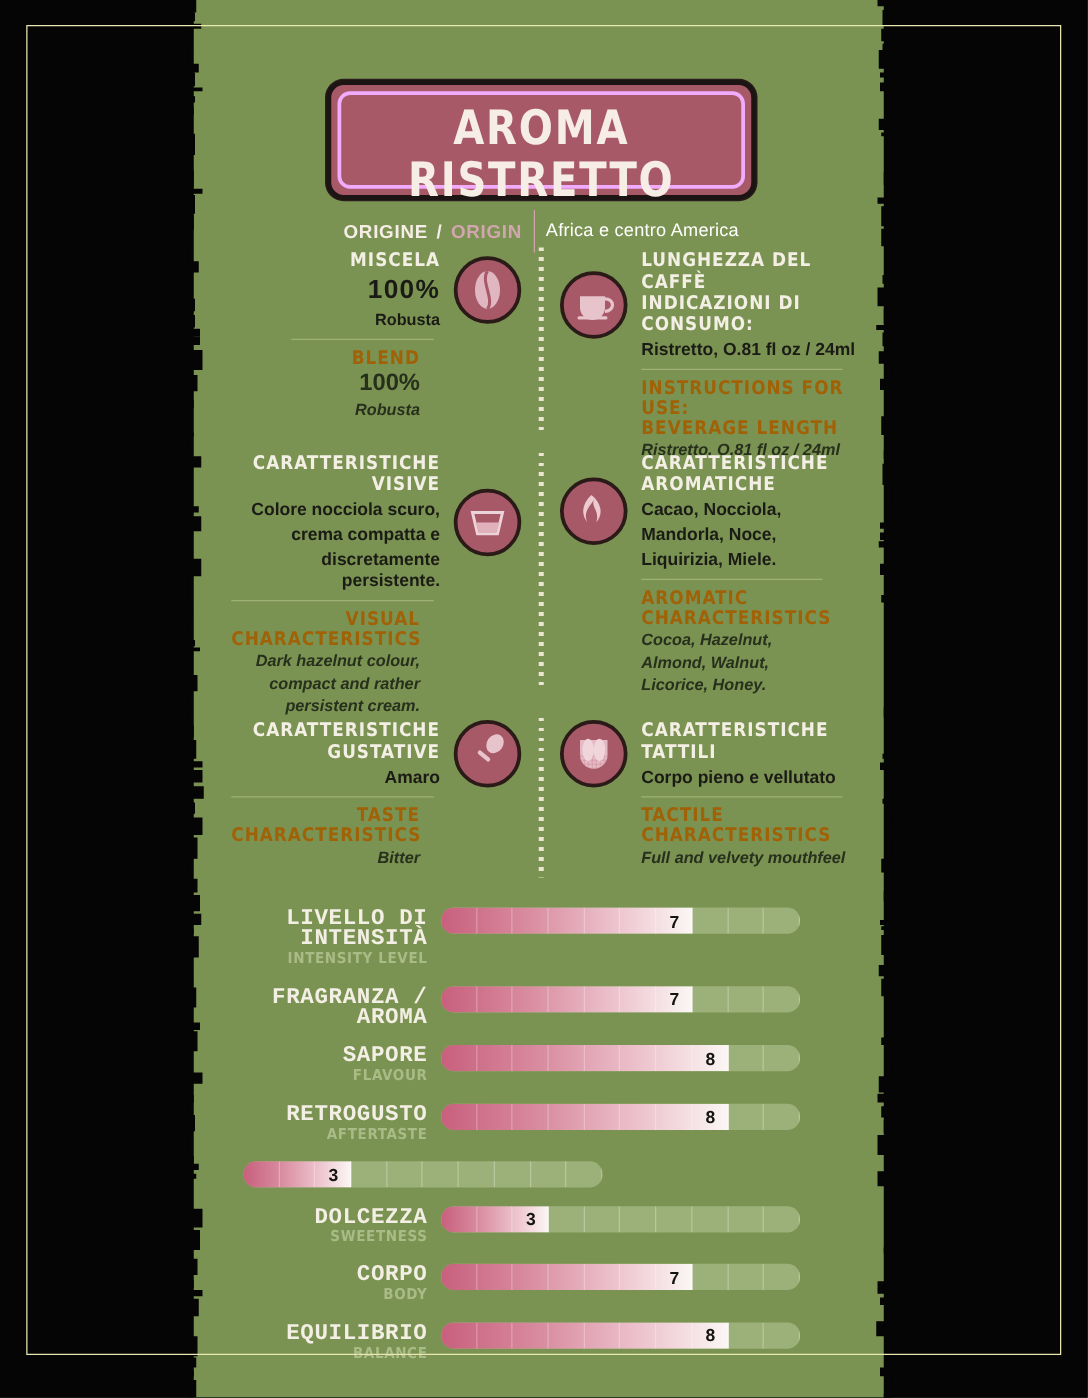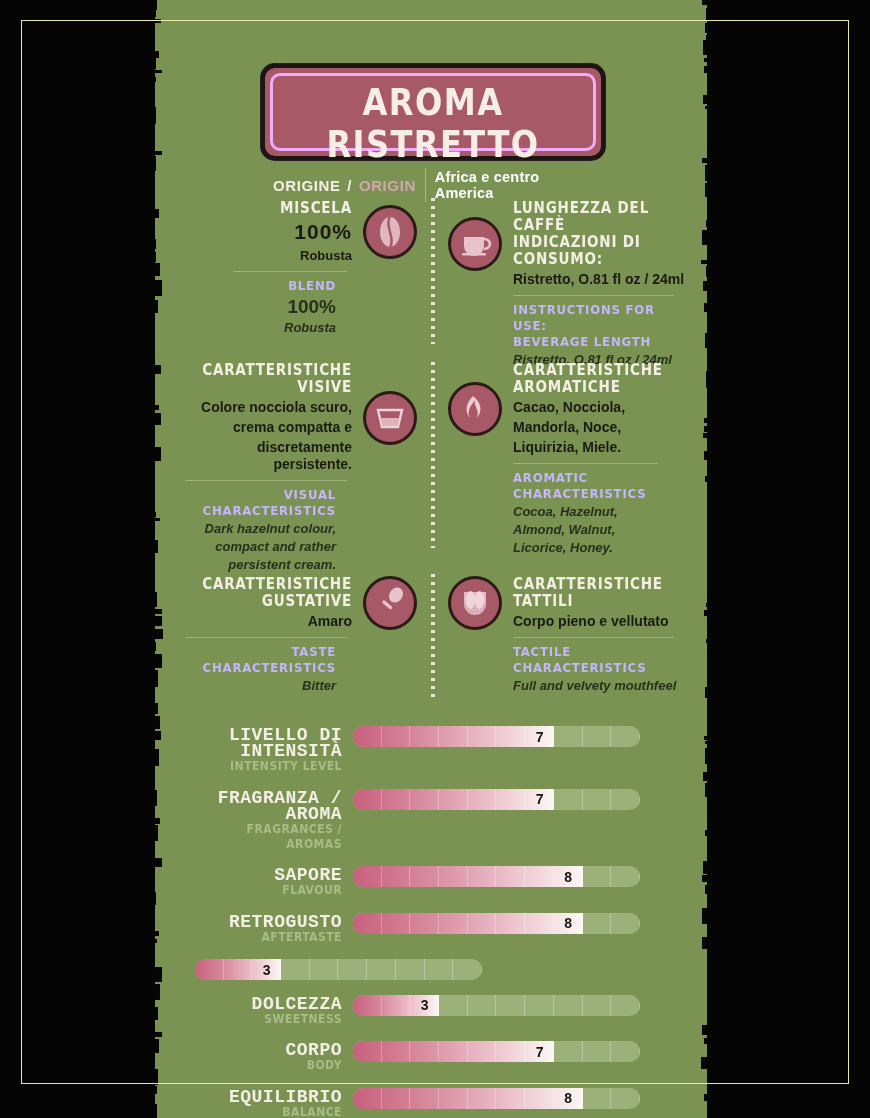--- a/index.html
+++ b/index.html
@@ -63,21 +63,21 @@
   #banner-origin {
     font-size: 15px; letter-spacing: 0.6px; font-weight: 600;
     white-space: nowrap;
   }
   #banner-origin .it { color: #f6eee6; }
   #banner-origin .sep { color: #f6eee6; margin: 0 2px; }
   #banner-origin .en { color: #d2a6ae; }
   #banner-divider { width: 1px; height: 34px; background: #cfa1aa; }
   #banner-region { line-height: 16px; }
   #banner-region .it {
-    display: block; color: #ffffff; font-size: 14.5px; font-weight: 700;
+    display: block; color: #ffffff; font-size: 14.5px; font-weight: 400;
     letter-spacing: 0.2px;
   }
   #banner-region .en {
     display: block; color: #e8d4d8; font-size: 13.5px; font-style: italic;
     font-weight: 700; letter-spacing: 0.2px;
   }
 
   
   .dots {
     position: absolute; left: 431px; width: 4px; z-index: 12;
@@ -104,22 +104,22 @@
   .txt-it .val {
     color: #1b1b16; font-weight: 700; font-size: 14px; line-height: 17px;
     margin-top: 3px;
   }
   .big-pct { font-size: 21px !important; line-height: 24px !important; letter-spacing: 1px; }
   .sub-it { font-size: 13px !important; font-weight: 700; }
 
   .rule { height: 1px; background: #9fb078; margin: 7px 0 6px 0; }
 
   .txt-en .hdr {
-    color: #c4b5fd; font-weight: 700; letter-spacing: 0.8px;
-    font-size: 13px; line-height: 16px;
+    color: #a16207; font-weight: 700; letter-spacing: 0.8px;
+    font-size: 15px; line-height: 16px;
     font-family: "DejaVu Sans Condensed", "Liberation Sans Narrow", "Liberation Sans", sans-serif;
   }
   .txt-en .val {
     color: #27301c; font-weight: 700; font-style: italic;
     font-size: 13px; line-height: 16px; margin-top: 2px;
   }
   .en-pct { color: #27301c !important; font-style: normal !important;
             font-size: 19px !important; line-height: 22px !important; }
 
   .align-right { text-align: right; }
@@ -546,21 +546,20 @@
           <div class="bar-seg" style="left: 60%;"></div>
           <div class="bar-seg" style="left: 70%;"></div>
           <div class="bar-seg" style="left: 80%;"></div>
           <div class="bar-seg" style="left: 90%;"></div>
           <div class="bar-num" style="left: 172.2px;">7</div>
         </div>
       </div>
       <div class="bar-row">
         <div class="bar-labels">
           <span class="it">FRAGRANZA / AROMA</span>
-          <span class="en">FRAGRANCES / AROMAS</span>
         </div>
         <div class="bar-track">
           <div class="bar-fill" style="width: 70%;"></div>
           <div class="bar-seg" style="left: 0%;"></div>
           <div class="bar-seg" style="left: 10%;"></div>
           <div class="bar-seg" style="left: 20%;"></div>
           <div class="bar-seg" style="left: 30%;"></div>
           <div class="bar-seg" style="left: 40%;"></div>
           <div class="bar-seg" style="left: 50%;"></div>
           <div class="bar-seg" style="left: 60%;"></div>

